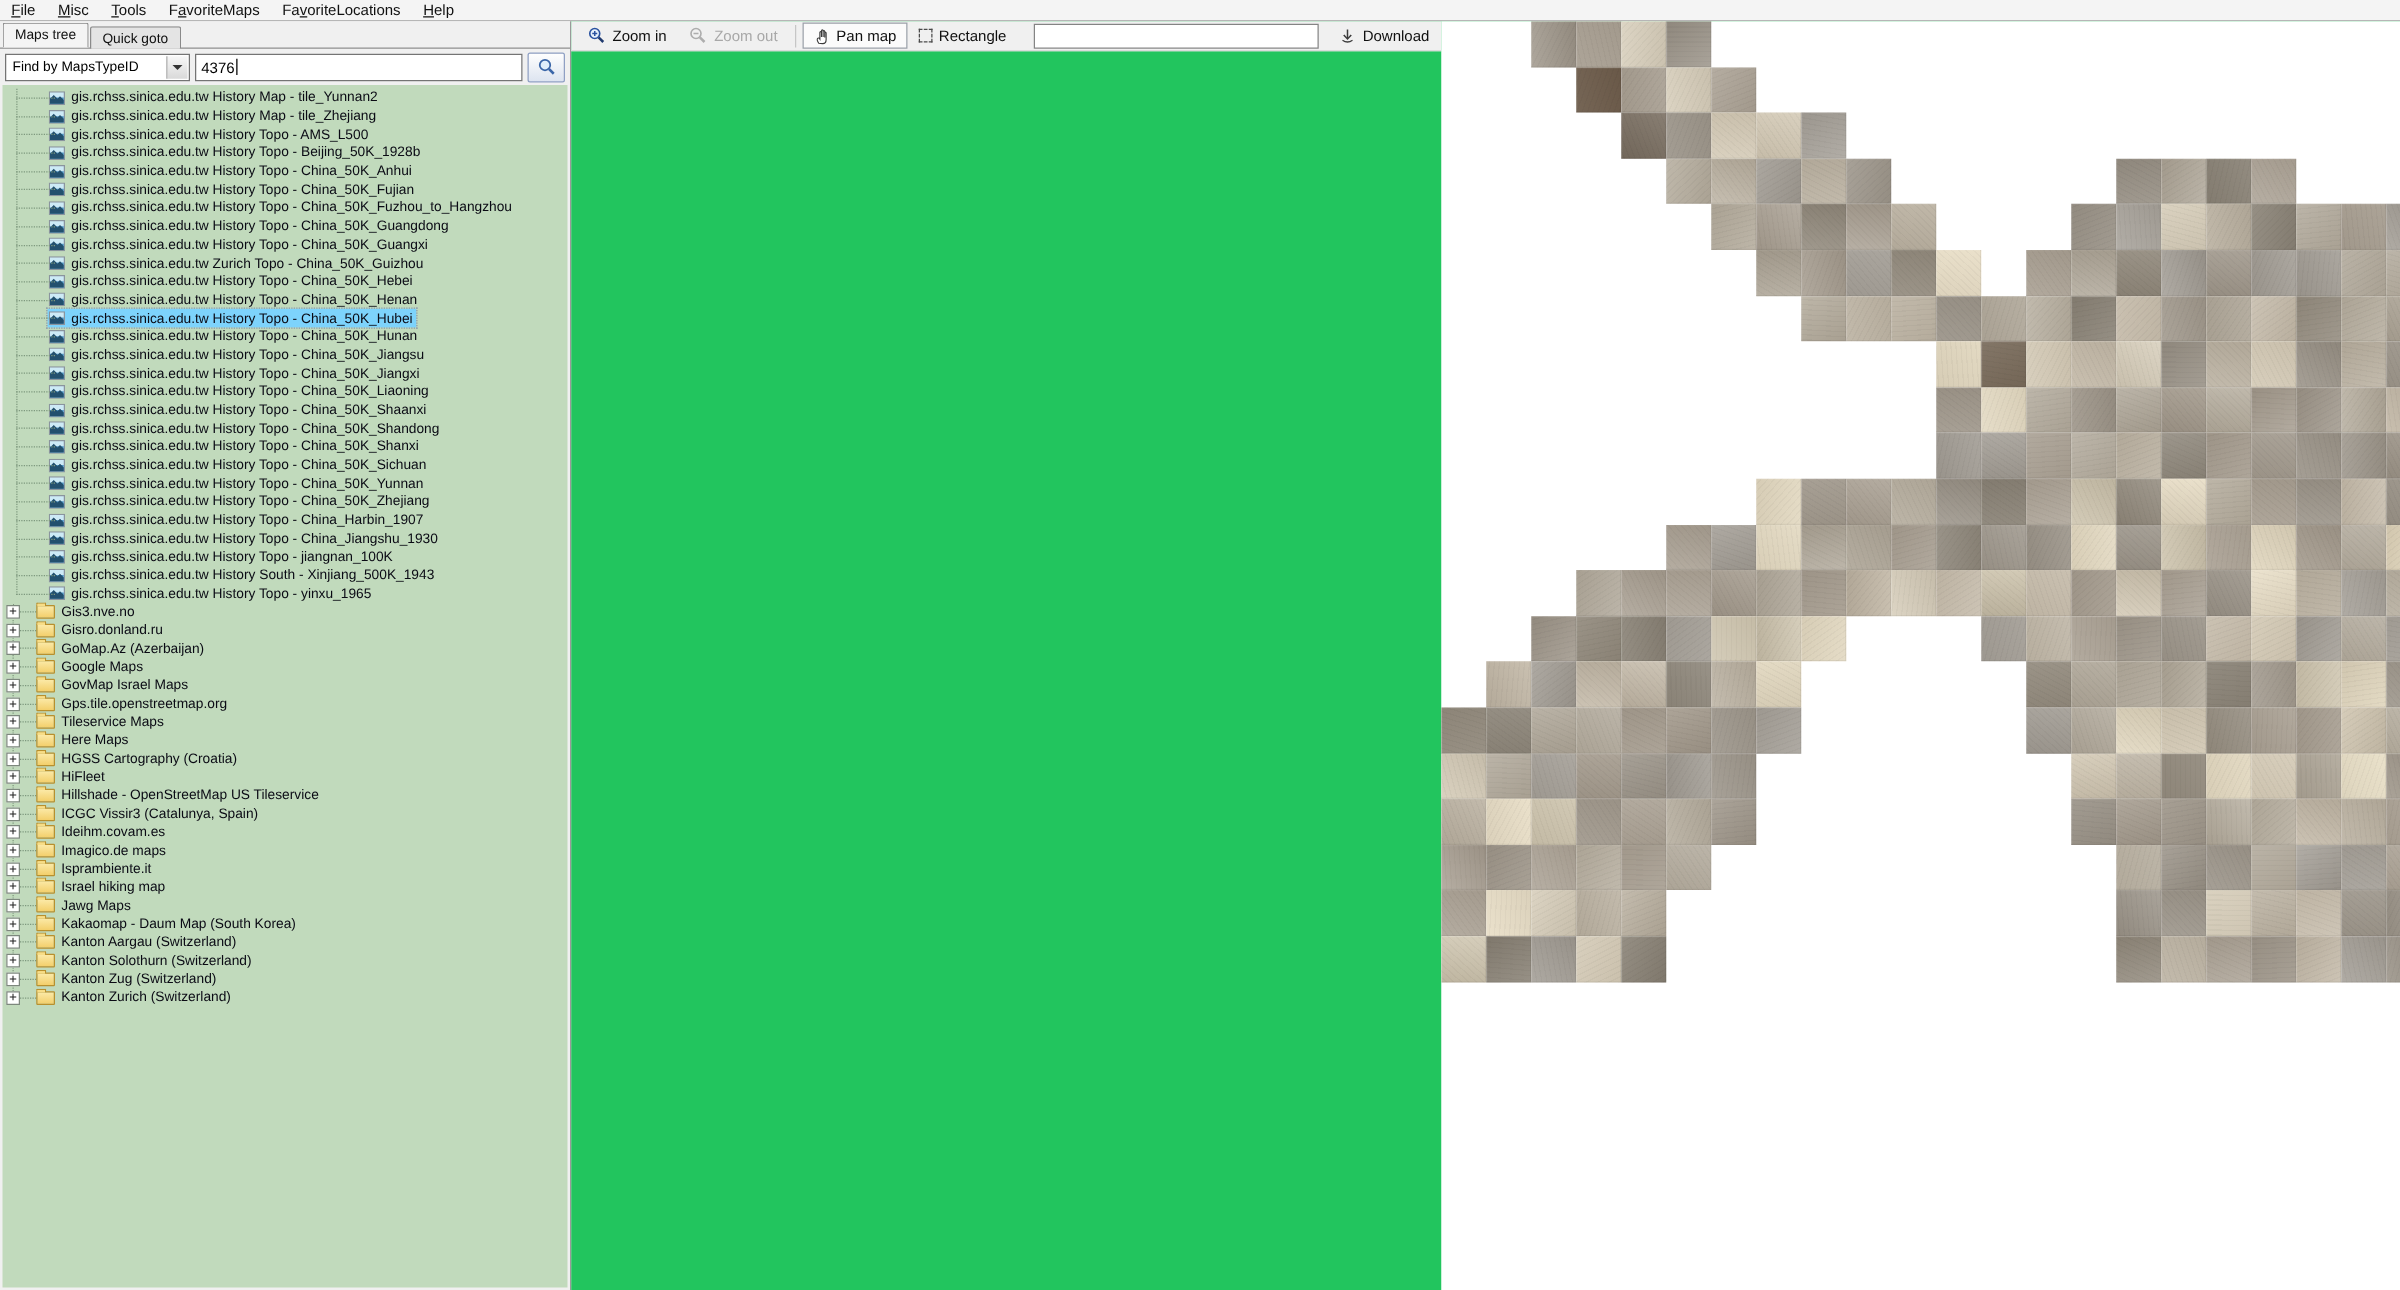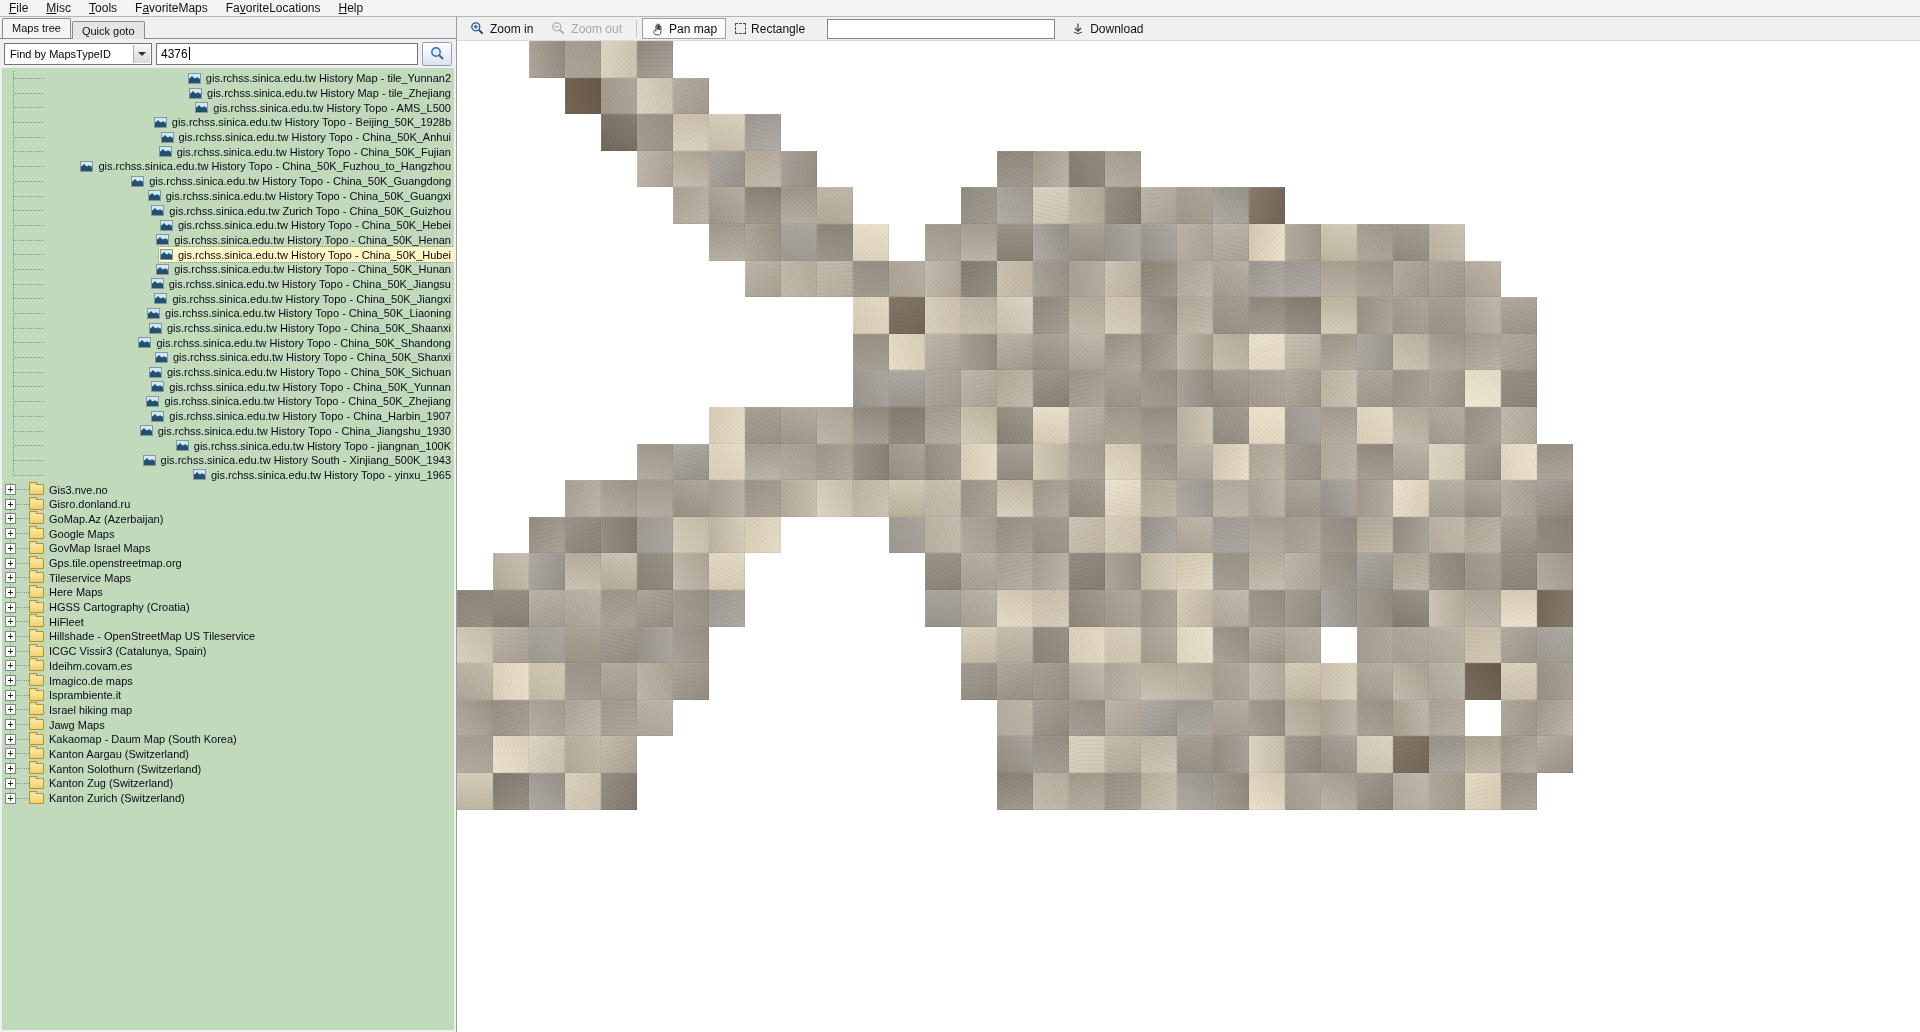--- a/index.html
+++ b/index.html
@@ -51,39 +51,39 @@
   .search-input { flex:1; height:22px; background:#fff; border:1px solid #747474; font-size:12px;
                   display:flex; align-items:center; padding:0 4px; color:#000; }
   .caret { width:1px; height:13px; background:#000; margin-left:1px; }
   .search-btn { width:30px; height:24px; border:1px solid #8fa0c4; border-radius:2px;
                 background:linear-gradient(#fefefe,#dde4f0); display:flex; align-items:center; justify-content:center; }
 
   
   .tree { flex:1 1 auto; margin:0 2px 2px 2px; background:#c1dabc; overflow:hidden; position:relative;
           padding-top:3px; font-size:11px; color:#0a0a14; }
   .tree-row { height:14.7px; display:flex; align-items:center; white-space:nowrap; position:relative; }
-  .tree-row.leaf { padding-left:46px;justify-content:flex-end; }
+  .tree-row.leaf { padding-left:36px; }
   .tree-row.leaf::before { content:""; position:absolute; left:11px; top:7px; width:31px;
                            border-top:1px dotted #7e987e; }
   .tree-row.folder { padding-left:3px; }
   .vline-leaves, .vline-folders { position:absolute; width:0; border-left:1px dotted #7e987e; }
   .expander { width:11px; height:11px; background:#fff; border:1px solid #7d887d; color:#1a1a1a;
               font-size:10px; line-height:9px; text-align:center; flex:0 0 auto;
               font-family:"DejaVu Sans Mono", monospace; position:relative; z-index:1; }
   .folder-dots { width:13px; border-top:1px dotted #7e987e; height:0; flex:0 0 auto; }
   .folder-icon { width:15px; height:11px; margin-right:5px; position:relative; flex:0 0 auto;
                  background:linear-gradient(#fbe9a6,#f3cf6b); border:1px solid #b8902e; border-radius:1px; }
   .folder-icon::before { content:""; position:absolute; left:-1px; top:-3px; width:6px; height:2px;
                          background:#f7dd87; border:1px solid #b8902e; border-bottom:none; border-radius:1px 1px 0 0; }
   .leaf-icon { width:13px; height:11px; margin-right:5px; flex:0 0 auto; display:block; }
   .row-content { display:flex; align-items:center; height:14.7px; padding:0 3px 0 1px; }
-  .tree-row.selected .row-content { background:#fef9c3; outline:1px dotted #8a96a8; }
+  .tree-row.selected .row-content { background:#7dd3fc; outline:1px dotted #8a96a8; }
 
   
-  .right-panel { flex:1 1 auto; display:flex; flex-direction:column; min-width:0; background:#22c55e;text-align:center; }
+  .right-panel { flex:1 1 auto; display:flex; min-width:0; background:#22c55e;text-align:center; }
   .map-toolbar { height:24px; background:#f0f0f0; border-bottom:1px solid #dadada; display:flex;
                  align-items:center; font-size:12px; color:#101010; padding-left:4px; flex:0 0 auto; }
   .tb-btn { display:flex; align-items:center; gap:5px; height:21px; padding:0 8px; border:1px solid transparent; }
   .tb-btn.disabled { color:#a8a8a8; }
   .tb-btn.checked { background:#fbfbfb; border:1px solid #9aa0a8; }
   .tb-sep { width:1px; height:18px; background:#c6c6c6; margin:0 5px; }
   .rect-glyph { width:11px; height:11px; border:1px dashed #4a4a4a; }
   .tb-input { width:228px; height:20px; background:#fff; border:1px solid #848484; margin-left:13px; }
   .tb-download { margin-left:7px; }
 

